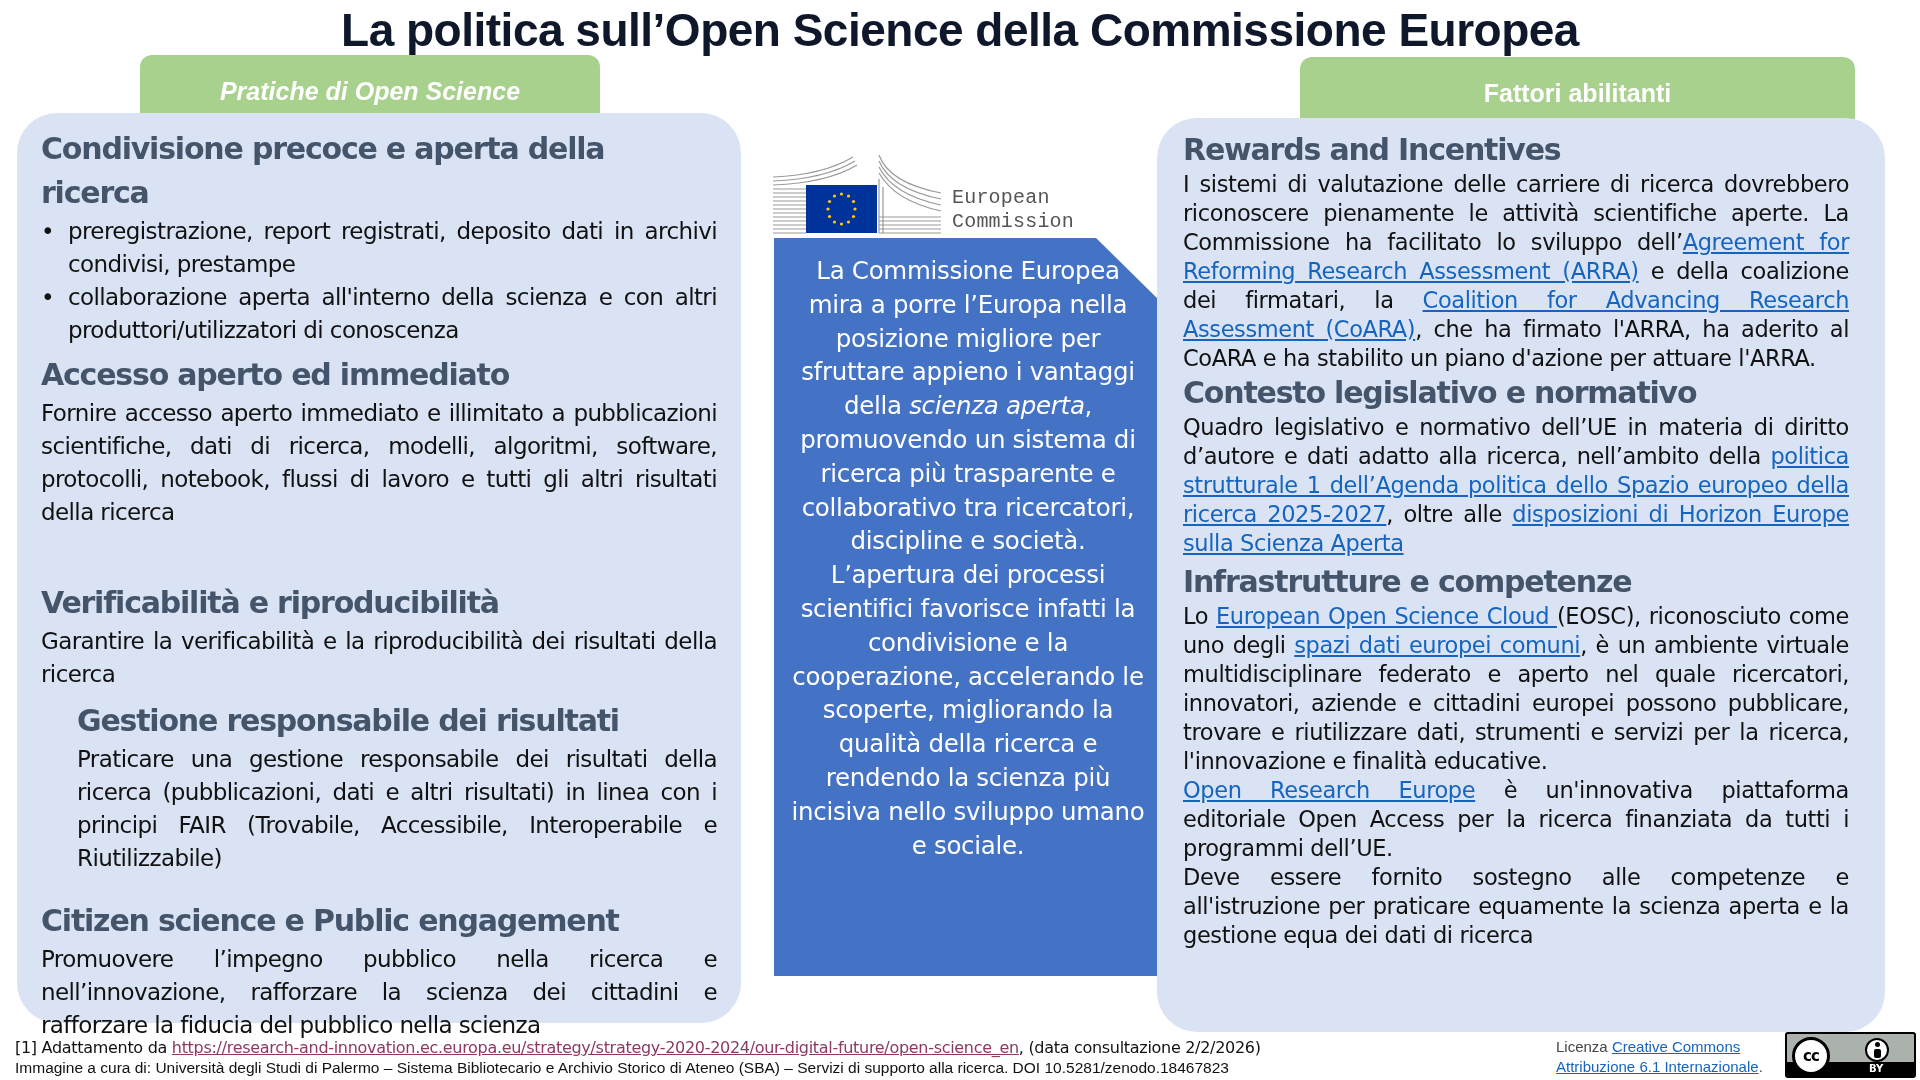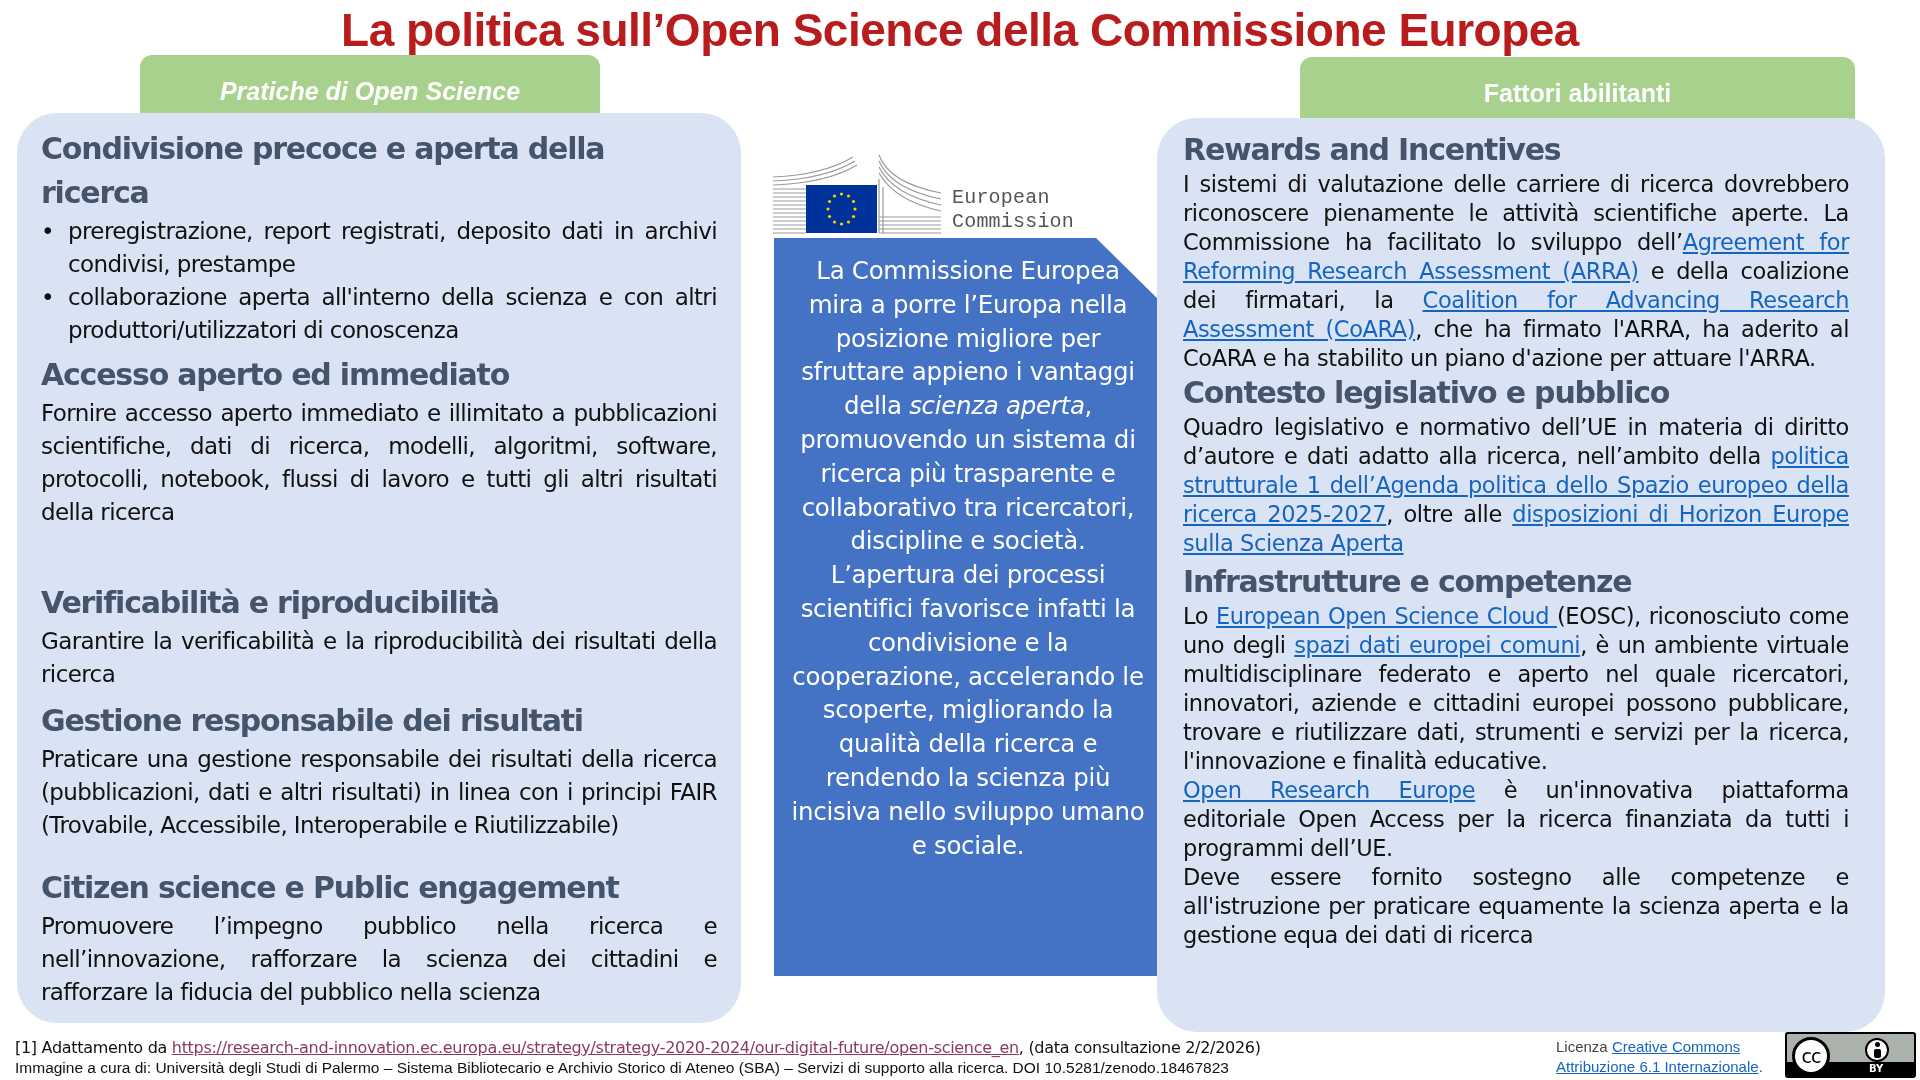--- a/index.html
+++ b/index.html
@@ -2,21 +2,21 @@
 <html><head>
 <meta charset="utf-8">
 <style>
   * { box-sizing: border-box; margin: 0; padding: 0; }
   html, body { width: 1920px; height: 1080px; overflow: hidden; background: #ffffff; }
   body { position: relative; font-family: "DejaVu Sans", sans-serif; color: #111; }
 
   .title {
     position: absolute; left: 0; top: 2px; width: 1920px; text-align: center;
     font-family: "Liberation Sans", sans-serif; font-weight: bold; font-size: 46px;
-    color: #b91c1c; letter-spacing: -0.5px; line-height: 56px;
+    color: #0f172a; letter-spacing: -0.5px; line-height: 56px;
   }
 
   .tab {
     position: absolute; background: #a9d18e; border-radius: 12px 12px 0 0;
     color: #ffffff; font-family: "Liberation Sans", sans-serif; font-weight: bold;
     font-size: 25px; text-align: center;
   }
   .tab-left { left: 140px; top: 55px; width: 460px; height: 62px; line-height: 72px; font-style: italic; }
   .tab-right { left: 1300px; top: 57px; width: 555px; height: 62px; line-height: 72px; }
 
@@ -72,21 +72,21 @@
 
   .cc {
     position: absolute; left: 1785px; top: 1032px; width: 131px; height: 46px;
     background: #aab2ab; border: 2px solid #000; border-radius: 3px; overflow: hidden;
   }
   .cc .blk { position: absolute; left: 0; bottom: 0; width: 100%; height: 14px; background: #000; }
   .cc .by { position: absolute; left: 82px; bottom: 0; font-family: "DejaVu Sans", sans-serif; font-size: 10px; color: #fff; font-weight: bold; line-height: 14px; }
   .cc .cclogo {
     position: absolute; left: 5px; top: 3px; width: 38px; height: 38px; border-radius: 50%;
     background: #fff; border: 3px solid #000; font-family: "DejaVu Sans", sans-serif;
-    font-weight: normal; font-size: 19px; text-align: center; line-height: 32px; color: #000; letter-spacing: -1px;
+    font-weight: bold; font-size: 15px; text-align: center; line-height: 32px; color: #000; letter-spacing: -1px;
   }
   .cc .person {
     position: absolute; left: 78px; top: 4px; width: 24px; height: 24px; border-radius: 50%;
     background: #fff; border: 2px solid #000;
   }
   .cc .person::before { content: ""; position: absolute; left: 8px; top: 2px; width: 5px; height: 5px; border-radius: 50%; background: #000; }
   .cc .person::after { content: ""; position: absolute; left: 7px; top: 9px; width: 7px; height: 9px; background: #000; border-radius: 2px; }
 </style>
 </head>
 <body>
@@ -105,21 +105,21 @@
     </ul>
   </div>
   <div style="margin-top:6px;">
     <div class="h">Accesso aperto ed immediato</div>
     <div class="p">Fornire accesso aperto immediato e illimitato a pubblicazioni scientifiche, dati di ricerca, modelli, algoritmi, software, protocolli, notebook, flussi di lavoro e tutti gli altri risultati della ricerca</div>
   </div>
   <div style="margin-top:52px;">
     <div class="h">Verificabilità e riproducibilità</div>
     <div class="p">Garantire la verificabilità e la riproducibilità dei risultati della ricerca</div>
   </div>
-  <div style="margin-top:8px;">
+  <div style="margin-top:8px;margin-left:36px;">
     <div class="h">Gestione responsabile dei risultati</div>
     <div class="p">Praticare una gestione responsabile dei risultati della ricerca (pubblicazioni, dati e altri risultati) in linea con i principi FAIR (Trovabile, Accessibile, Interoperabile e Riutilizzabile)</div>
   </div>
   <div style="margin-top:24px;">
     <div class="h">Citizen science e Public engagement</div>
     <div class="p">Promuovere l’impegno pubblico nella ricerca e nell’innovazione, rafforzare la scienza dei cittadini e rafforzare la fiducia del pubblico nella scienza</div>
   </div>
 </div>
 
 <div class="logo">
@@ -177,21 +177,21 @@
 <div class="bluebox">
   <span>La Commissione Europea mira a porre l’Europa nella posizione migliore per sfruttare appieno i vantaggi della </span><i>scienza aperta</i><span>, promuovendo un sistema di ricerca più trasparente e collaborativo tra ricercatori, discipline e società. L’apertura dei processi scientifici favorisce infatti la condivisione e la cooperazione, accelerando le scoperte, migliorando la qualità della ricerca e rendendo la scienza più incisiva nello sviluppo umano e sociale.</span>
 </div>
 
 <div class="panel panel-right">
   <div>
     <div class="h">Rewards and Incentives</div>
     <div class="p"><span>I sistemi di valutazione delle carriere di ricerca dovrebbero riconoscere pienamente le attività scientifiche aperte. La Commissione ha facilitato lo sviluppo dell’</span><a class="lnk">Agreement for Reforming Research Assessment (ARRA)</a><span> e della coalizione dei firmatari, la </span><a class="lnk">Coalition for Advancing Research Assessment (CoARA)</a><span>, che ha firmato l'ARRA, ha aderito al CoARA e ha stabilito un piano d'azione per attuare l'ARRA.</span></div>
   </div>
   <div>
-    <div class="h">Contesto legislativo e pubblico</div>
+    <div class="h">Contesto legislativo e normativo</div>
     <div class="p"><span>Quadro legislativo e normativo dell’UE in materia di diritto d’autore e dati adatto alla ricerca, nell’ambito della </span><a class="lnk">politica strutturale 1 dell’Agenda politica dello Spazio europeo della ricerca 2025-2027</a><span>, oltre alle </span><a class="lnk">disposizioni di Horizon Europe sulla Scienza Aperta</a></div>
   </div>
   <div style="margin-top:4px;">
     <div class="h">Infrastrutture e competenze</div>
     <div class="p"><span>Lo </span><a class="lnk">European Open Science Cloud </a><span>(EOSC), riconosciuto come uno degli </span><a class="lnk">spazi dati europei comuni</a><span>, è un ambiente virtuale multidisciplinare federato e aperto nel quale ricercatori, innovatori, aziende e cittadini europei possono pubblicare, trovare e riutilizzare dati, strumenti e servizi per la ricerca, l'innovazione e finalità educative.</span></div>
     <div class="p"><a class="lnk">Open Research Europe</a><span> è un'innovativa piattaforma editoriale Open Access per la ricerca finanziata da tutti i programmi dell’UE.</span></div>
     <div class="p">Deve essere fornito sostegno alle competenze e all'istruzione per praticare equamente la scienza aperta e la gestione equa dei dati di ricerca</div>
   </div>
 </div>
 

